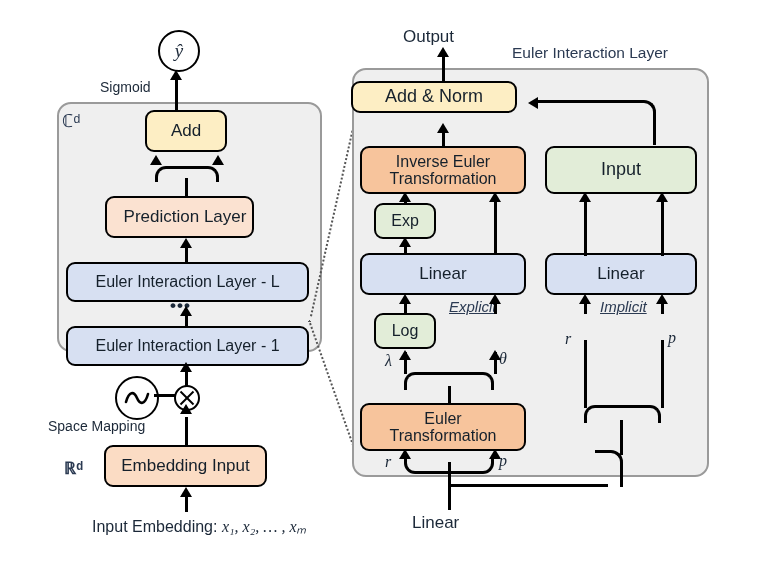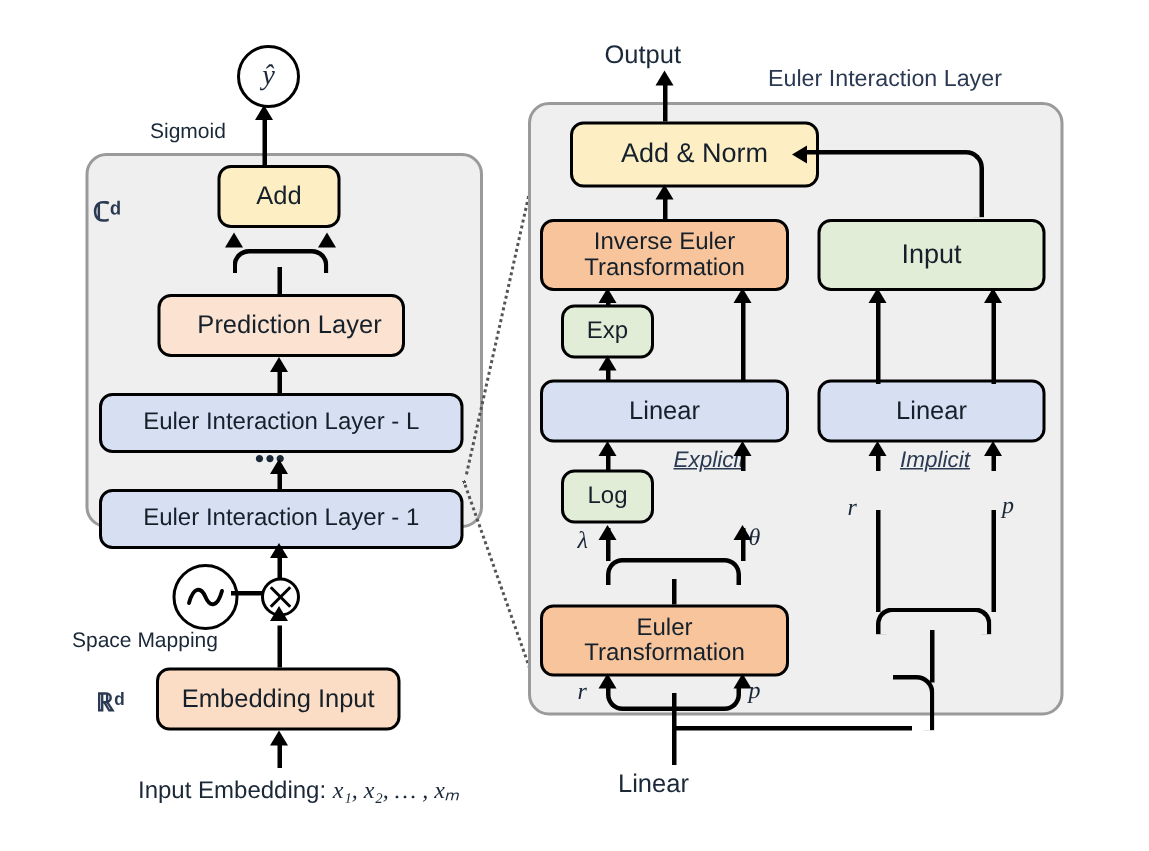--- a/index.html
+++ b/index.html
@@ -58,41 +58,41 @@
 
   svg{display:block;overflow:visible;}
 </style>
 </head>
 <body>
 
 <div id="stage">
 
   <div class="panel" style="left:57px;top:102px;width:265px;height:250px;"></div>
 
-  <div class="txt" style="left:62px;top:108px;font-size:18px;font-weight:bold;color:#2b3a52;margin-top:20px;">ℂᵈ</div>
+  <div class="txt" style="left:62px;top:108px;font-size:18px;font-weight:normal;color:#2b3a52;">ℂᵈ</div>
 
   <div class="circ" style="left:158px;top:30px;width:38px;height:38px;">
     <span style="font-size:19px;font-style:italic;font-family:'Liberation Serif',serif;">ŷ</span>
   </div>
 
   <div class="ln vln" style="left:175px;top:78px;height:33px;"></div>
   <div class="ahU" style="left:170px;top:70px;"></div>
 
   <div class="txt bold" style="left:100px;top:79px;font-size:14px;">Sigmoid</div>
 
   <div class="box" style="left:145px;top:110px;width:82px;height:42px;background:#fdeec4;font-size:17px;">
     <span>Add</span>
   </div>
 
   <div class="brkU" style="left:155px;top:166px;width:64px;height:16px;"></div>
   <div class="ahU" style="left:150px;top:155px;"></div>
   <div class="ahU" style="left:212px;top:155px;"></div>
   <div class="ln vln" style="left:185px;top:178px;height:20px;"></div>
 
-  <div class="box" style="left:105px;top:196px;width:165px;height:42px;background:#fbe2d1;font-size:17px;padding-left:11px;">
+  <div class="box" style="left:105px;top:196px;width:149px;height:42px;background:#fbe2d1;font-size:17px;padding-left:11px;">
     <span>Prediction Layer</span>
   </div>
 
   <div class="ln vln" style="left:185px;top:247px;height:15px;"></div>
   <div class="ahU" style="left:180px;top:238px;"></div>
 
   <div class="box" style="left:66px;top:262px;width:243px;height:40px;background:#d7e0f2;font-size:16px;">
     <span>Euler Interaction Layer - L</span>
   </div>
 
@@ -146,21 +146,21 @@
   <div class="dotline" style="left:310px;top:320px;width:165px;transform:rotate(70.6deg);"></div>
 
   <div class="txt bold" style="left:512px;top:44px;font-size:15.5px;color:#2b3a52;">Euler Interaction Layer</div>
 
   <div class="panel" style="left:352px;top:68px;width:357px;height:409px;"></div>
 
   <div class="txt" style="left:403px;top:27px;font-size:17px;">Output</div>
   <div class="ln vln" style="left:442px;top:55px;height:26px;"></div>
   <div class="ahU" style="left:437px;top:47px;"></div>
 
-  <div class="box" style="left:380px;top:81px;width:166px;height:44px;background:#fdeec4;font-size:18px;">
+  <div class="box" style="left:351px;top:81px;width:166px;height:32px;background:#fdeec4;font-size:18px;">
     <span>Add &amp; Norm</span>
   </div>
 
   <div class="elbowTR" style="left:536px;top:100px;width:120px;height:45px;"></div>
   <div class="ahL" style="left:528px;top:97px;"></div>
 
   <div class="ln vln" style="left:442px;top:130px;height:16px;"></div>
   <div class="ahU" style="left:437px;top:123px;"></div>
 
   <div class="box" style="left:360px;top:146px;width:166px;height:48px;background:#f7c49c;font-size:16px;flex-direction:column;">

